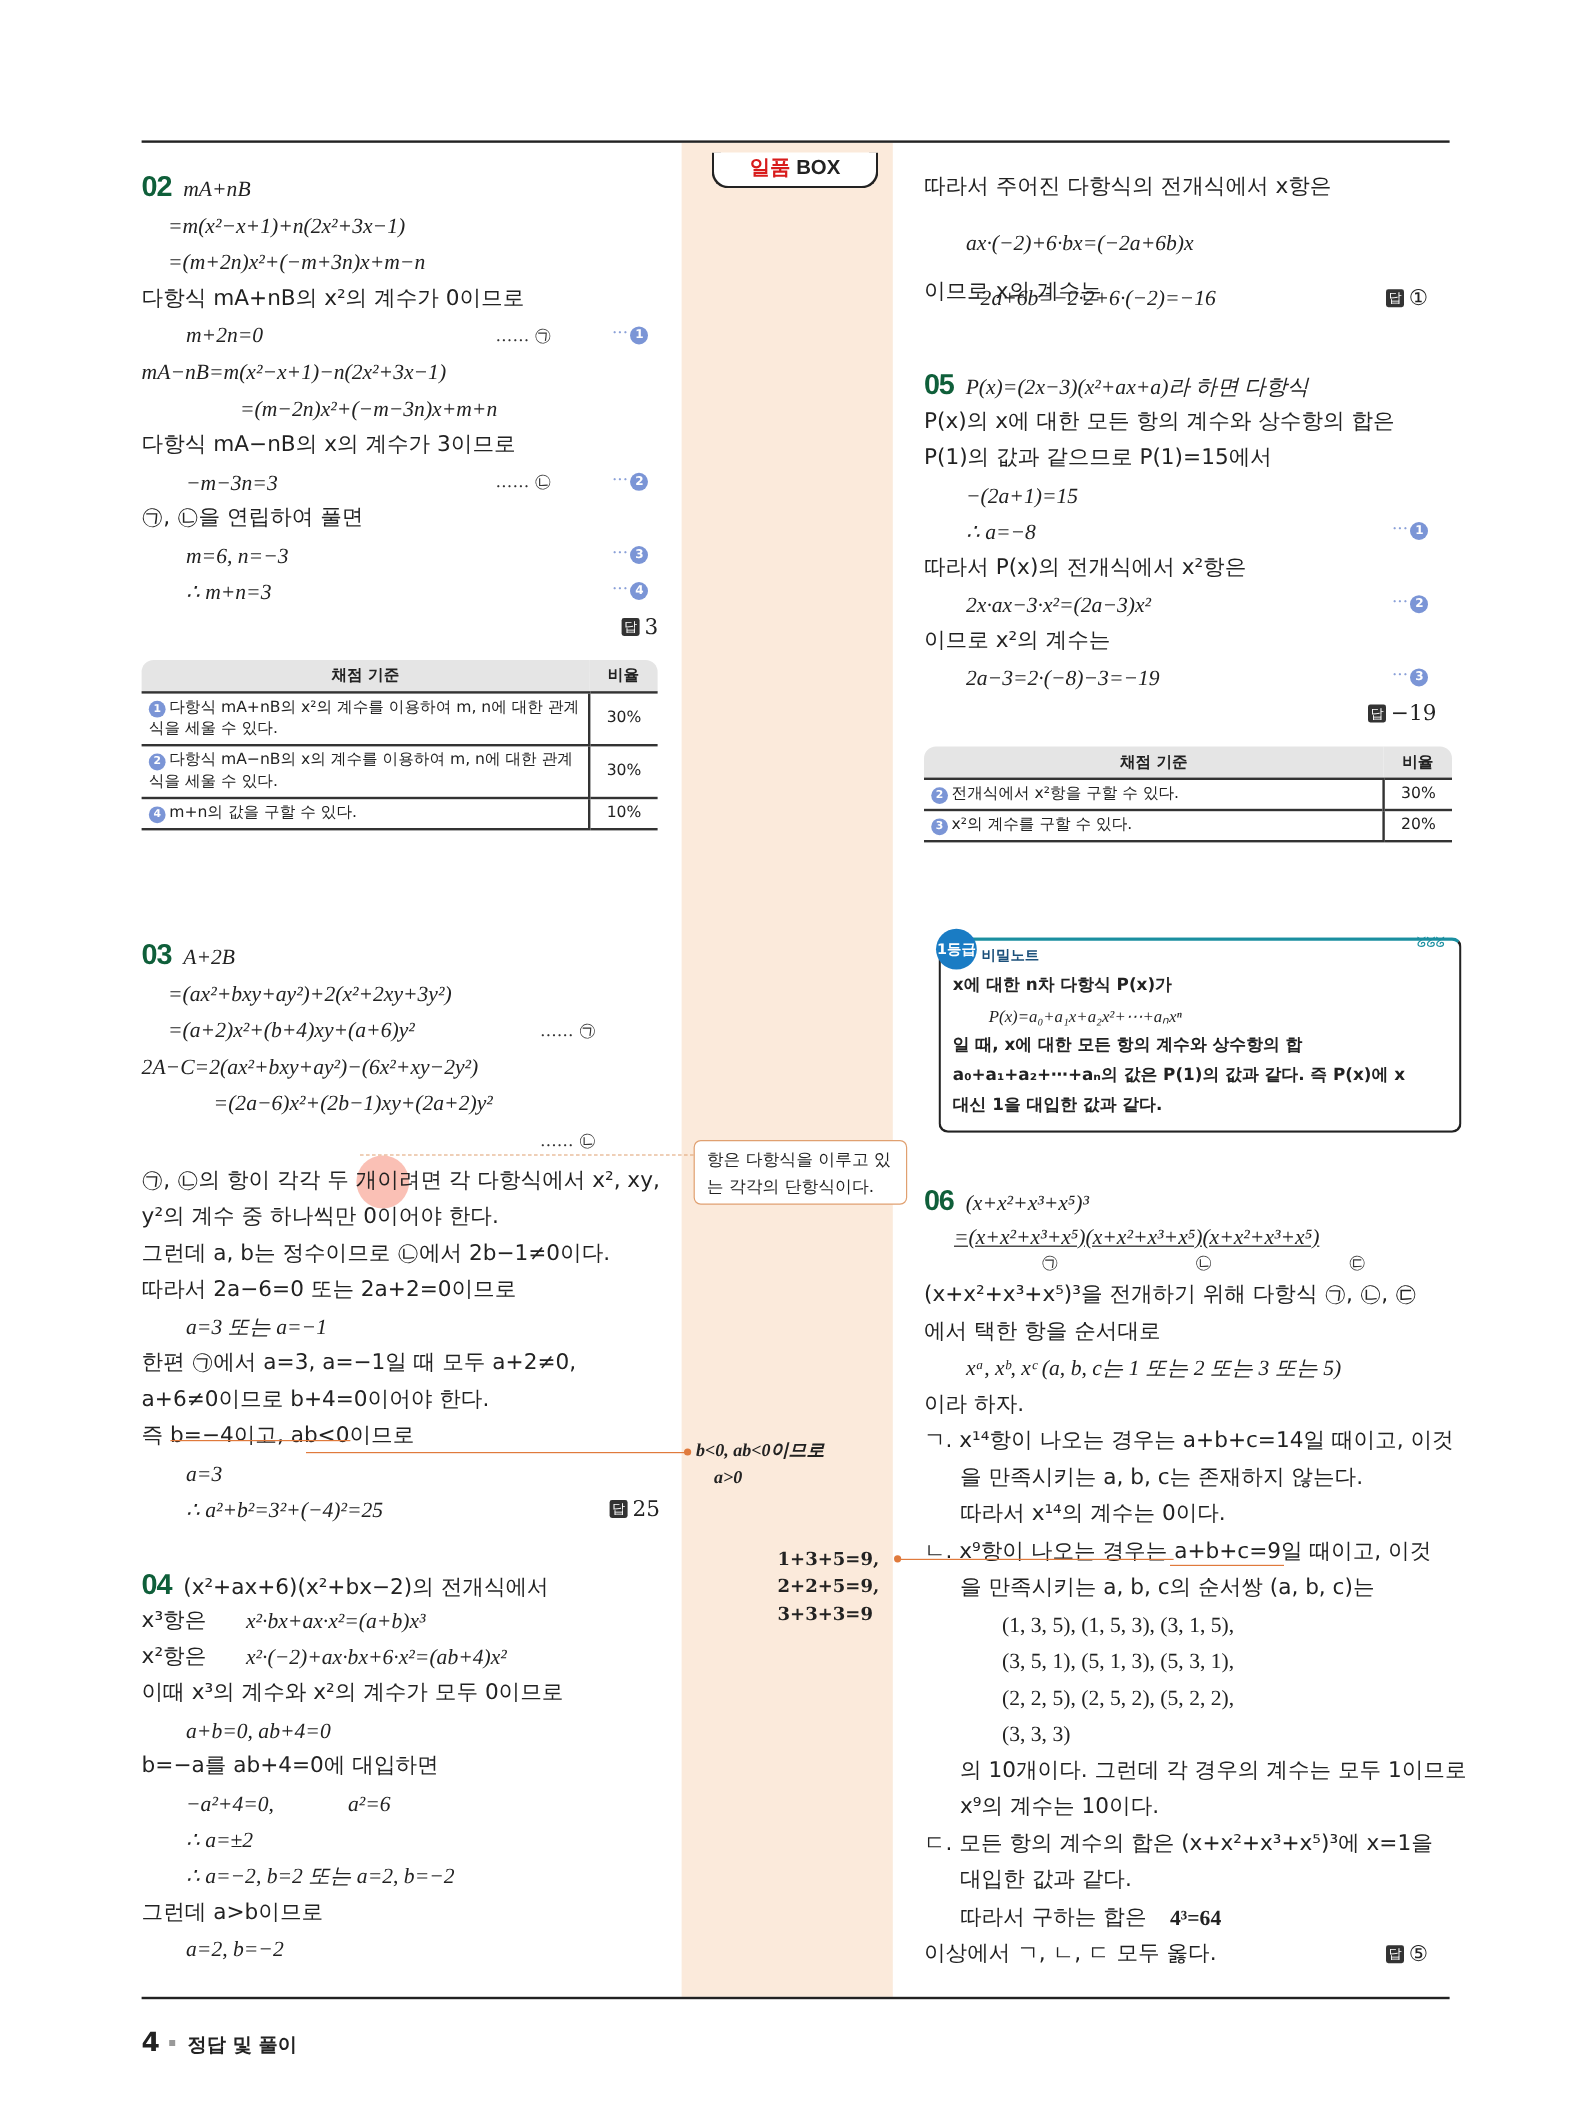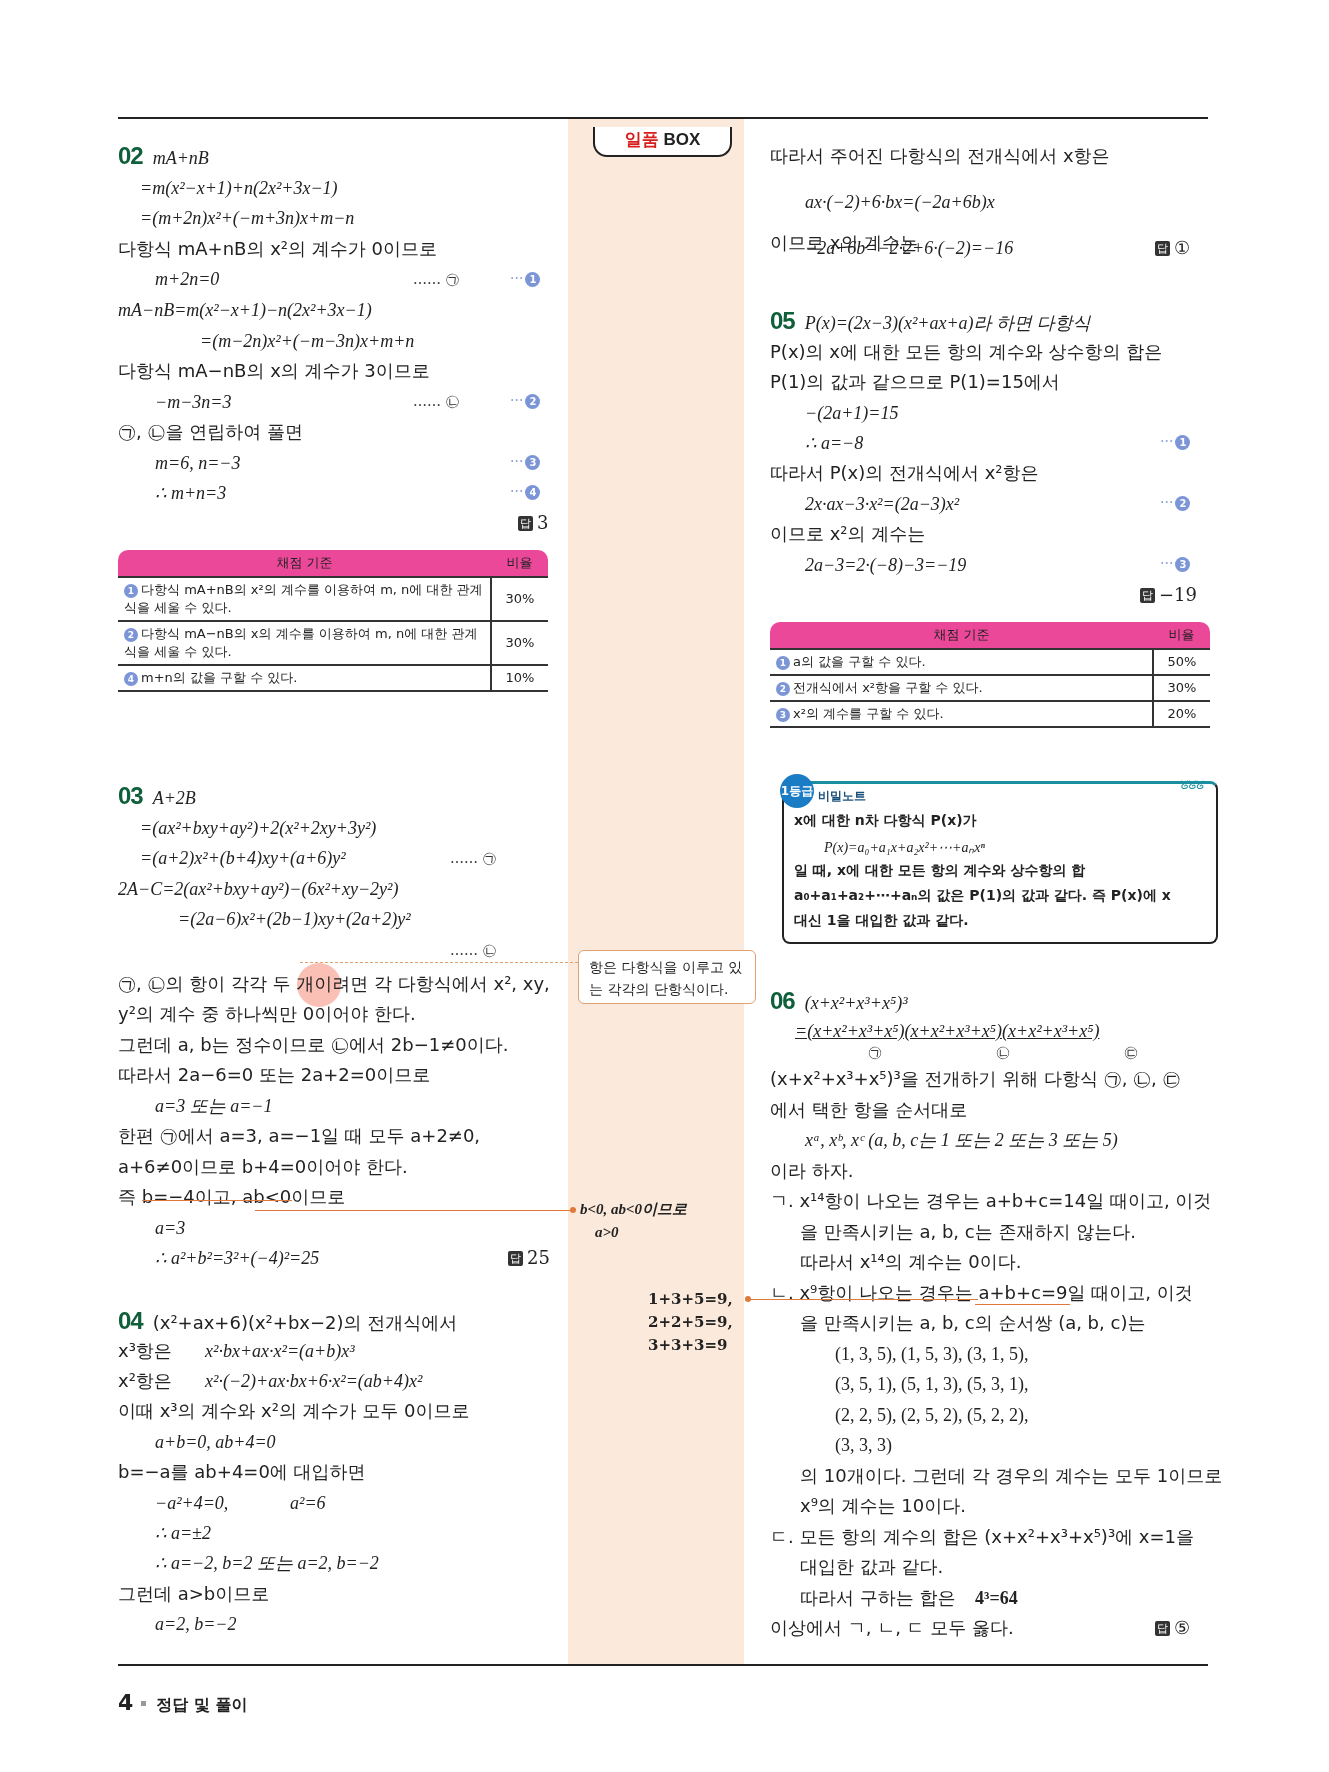--- a/index.html
+++ b/index.html
@@ -25,21 +25,21 @@
         color:#0f5f3a;margin-right:10px;letter-spacing:-1px;}
   .mark{position:absolute;font-size:14px;color:#333;white-space:nowrap;}
   .step{position:absolute;font-size:14px;color:#8aa0d8;white-space:nowrap;}
   .step .c{display:inline-block;width:15px;height:15px;border-radius:50%;background:#7b95d6;color:#fff;
            font-size:10px;line-height:15px;text-align:center;font-family:"DejaVu Sans",sans-serif;font-weight:bold;margin-left:2px;}
   .ans{position:absolute;font-size:18px;white-space:nowrap;}
   .ans .dap{display:inline-block;background:#333;color:#fff;font-size:11px;padding:0 2px;margin-right:4px;
             font-family:"DejaVu Sans",sans-serif;border-radius:2px;vertical-align:2px;}
 
   table.crit{position:absolute;border-collapse:collapse;font-family:"DejaVu Sans","Liberation Sans",sans-serif;font-size:13px;}
-  table.crit th{background:#ec4899;font-weight:normal;height:24px;font-size:13px;}
+  table.crit th{background:#e5e5e5;font-weight:bold;height:24px;font-size:13px;}
   table.crit th:first-child{border-radius:10px 0 0 0;}
   table.crit th:last-child{border-radius:0 10px 0 0;}
   table.crit td{border-top:2px solid #333;padding:3px 6px;vertical-align:middle;line-height:18px;}
   table.crit tr:last-child td{border-bottom:2px solid #333;}
   table.crit td.r{border-left:2px solid #333;text-align:center;}
   table.crit .c{display:inline-block;width:14px;height:14px;border-radius:50%;background:#7b95d6;color:#fff;
            font-size:9px;line-height:14px;text-align:center;font-weight:bold;margin-right:3px;}
 
   .note{position:absolute;left:782px;top:781px;width:432px;height:158px;border:2px solid #222;border-radius:8px;
         border-top:3px solid #1a8fa0;}
@@ -163,24 +163,20 @@
 <div class="line kr" style="left:770px;top:523px;">이므로 x²의 계수는</div>
 <div class="line m" style="left:805px;top:554px;">2a−3=2·(−8)−3=−19</div>
 <div class="step" style="left:1160px;top:555px;">···<span class="c">3</span></div>
 <div class="ans" style="left:1140px;top:584px;"><span class="dap">답</span><span>−19</span></div>
 
 <table class="crit" style="left:770px;top:622px;width:440px;">
   <tbody>
       <tr>
         <th>채점 기준</th>
         <th style="width:55px;">비율</th>
-      </tr>
-  <tr>
-        <td><span class="c">1</span><span>a의 값을 구할 수 있다.</span></td>
-        <td class="r">50%</td>
       </tr>
   <tr>
         <td><span class="c">2</span><span>전개식에서 x²항을 구할 수 있다.</span></td>
         <td class="r">30%</td>
       </tr>
   <tr>
         <td><span class="c">3</span><span>x²의 계수를 구할 수 있다.</span></td>
         <td class="r">20%</td>
       </tr>
 </tbody>

